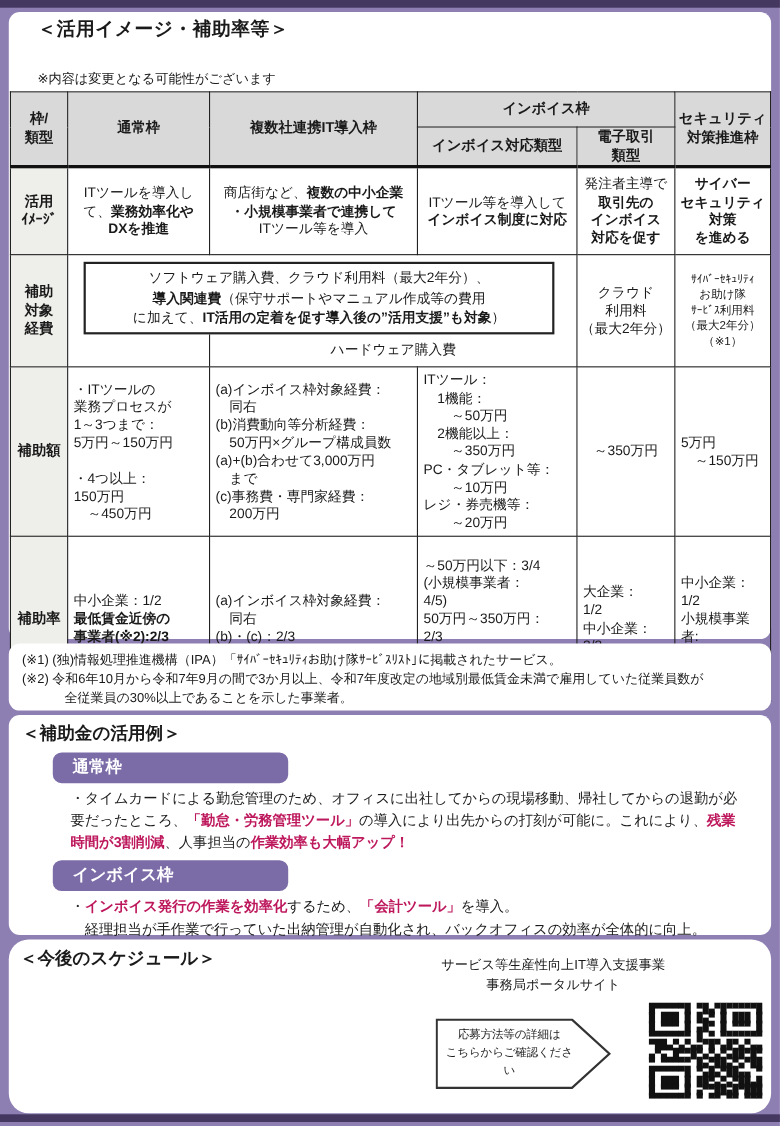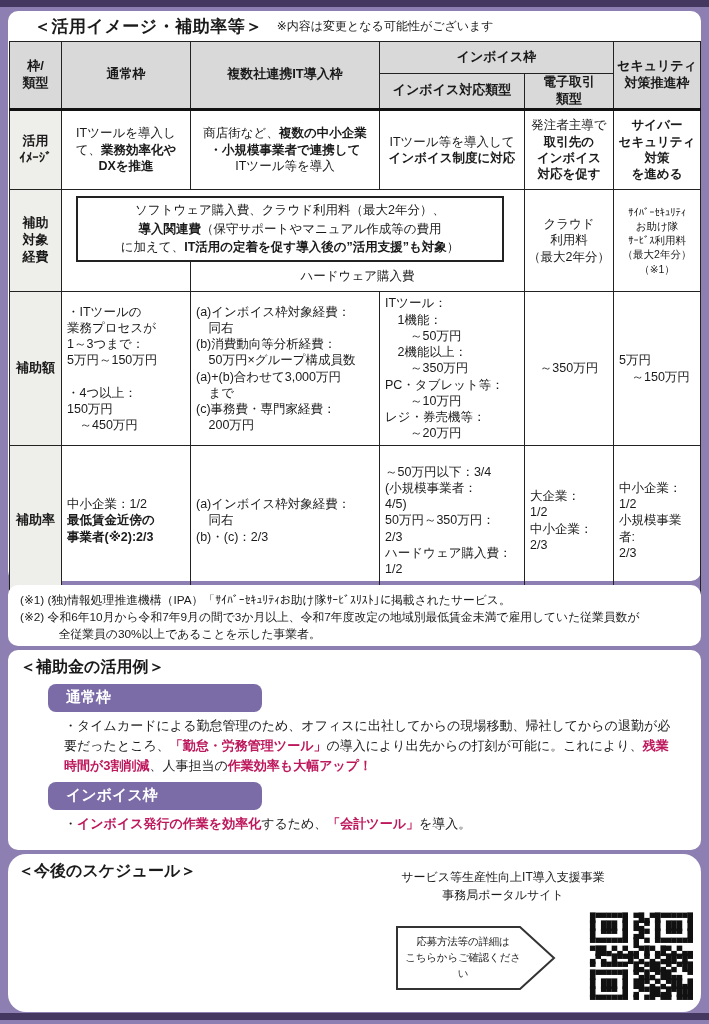--- a/index.html
+++ b/index.html
@@ -8,21 +8,21 @@
     background:#8e7fb3;
     font-family:"Liberation Sans","DejaVu Sans",sans-serif;
     color:#1a1a1a;
   }
   .edgebar{position:absolute;left:0;width:709px;height:7px;background:#443760;}
   .edgebar.top{top:0;}
   .edgebar.bottom{top:1013px;}
   .panel{position:absolute;left:8px;width:693px;background:#ffffff;border-radius:10px;box-sizing:border-box;}
   
   #panel-main{top:11px;height:570px;padding-top:2px;}
-  .title-row{margin:2px 0 3px 26px;display:flex;align-items:center;gap:14px;}
+  .title-row{margin:2px 0 3px 26px;display:flex;align-items:flex-start;gap:25px;flex-direction:column;}
   .doc-title{font-size:17px;font-weight:bold;letter-spacing:.5px;}
   .doc-note{font-size:12px;}
   table{border-collapse:collapse;table-layout:fixed;margin-left:1px;}
   col.c1{width:52px}col.c2{width:129px}col.c3{width:189px}
   col.c4{width:145px}col.c5{width:89px}col.c6{width:87px}
   th,td{border:1px solid #222;padding:0;text-align:center;vertical-align:middle;
         font-size:12.5px;line-height:1.3;overflow:hidden;}
   thead th{background:#d9d9d9;font-weight:bold;font-size:13px;white-space:pre-line;}
   tr.row-usage th,tr.row-usage td{border-top:3px solid #111;}
   .rowlabel{background:#eeeeea;font-weight:bold;font-size:13px;white-space:pre-line;}
@@ -209,20 +209,21 @@
   <div class="footnote">(※2) 令和6年10月から令和7年9月の間で3か月以上、令和7年度改定の地域別最低賃金未満で雇用していた従業員数が
 　　　 全従業員の30%以上であることを示した事業者。</div>
 </div>
 
 <div class="panel" id="panel-examples">
   <div class="sec-heading">＜補助金の活用例＞</div>
   <div class="badge">通常枠</div>
   <div class="ex-para"><span>・タイムカードによる勤怠管理のため、オフィスに出社してからの現場移動、帰社してからの退勤が必要だったところ、</span><span class="accent">「勤怠・労務管理ツール」</span><span>の導入により出先からの打刻が可能に。これにより、</span><span class="accent">残業時間が3割削減</span><span>、人事担当の</span><span class="accent">作業効率も大幅アップ！</span></div>
   <div class="badge">インボイス枠</div>
   <div class="ex-para"><span>・</span><span class="accent">インボイス発行の作業を効率化</span><span>するため、</span><span class="accent">「会計ツール」</span><span>を導入。</span>
+    <div class="indent">経理担当が手作業で行っていた出納管理が自動化され、バックオフィスの効率が全体的に向上。</div>
   </div>
 </div>
 
 <div class="panel" id="panel-schedule">
   <div class="sec-heading" style="margin-left:10px">＜今後のスケジュール＞</div>
   <div class="portal-caption">サービス等生産性向上IT導入支援事業
 事務局ポータルサイト</div>
   <div class="callout">
     <svg width="160" height="64" viewBox="0 0 160 64">
       <polygon points="1,1 124,1 158,32 124,63 1,63" fill="#ffffff" stroke="#333333" stroke-width="2"></polygon>

